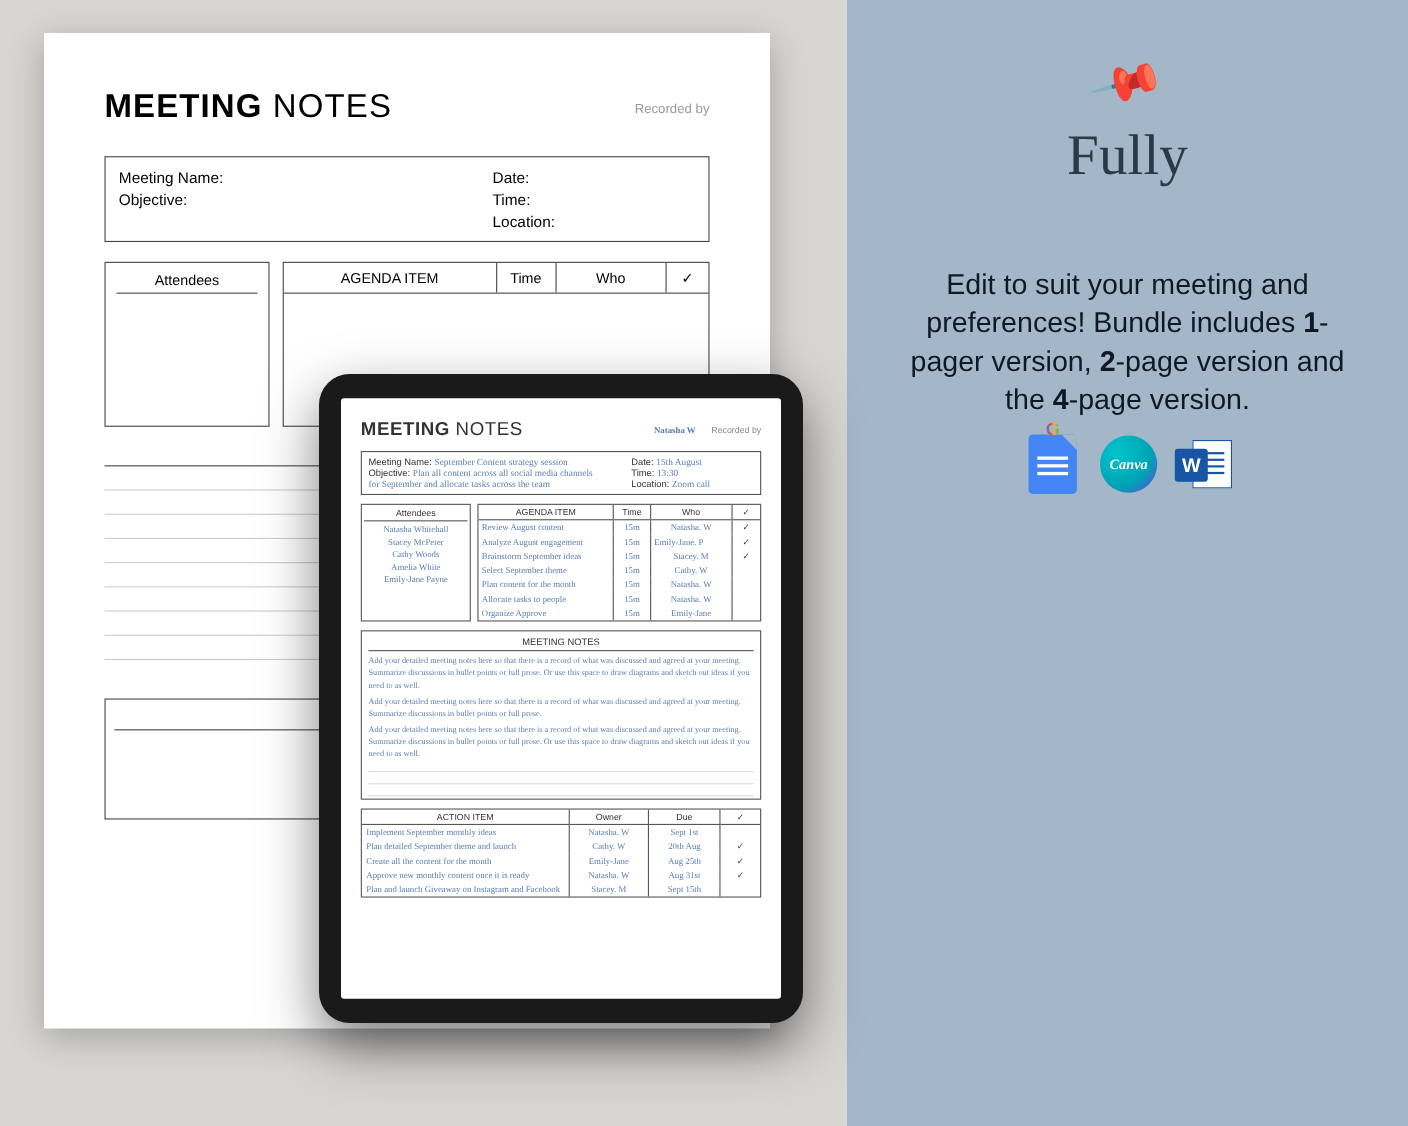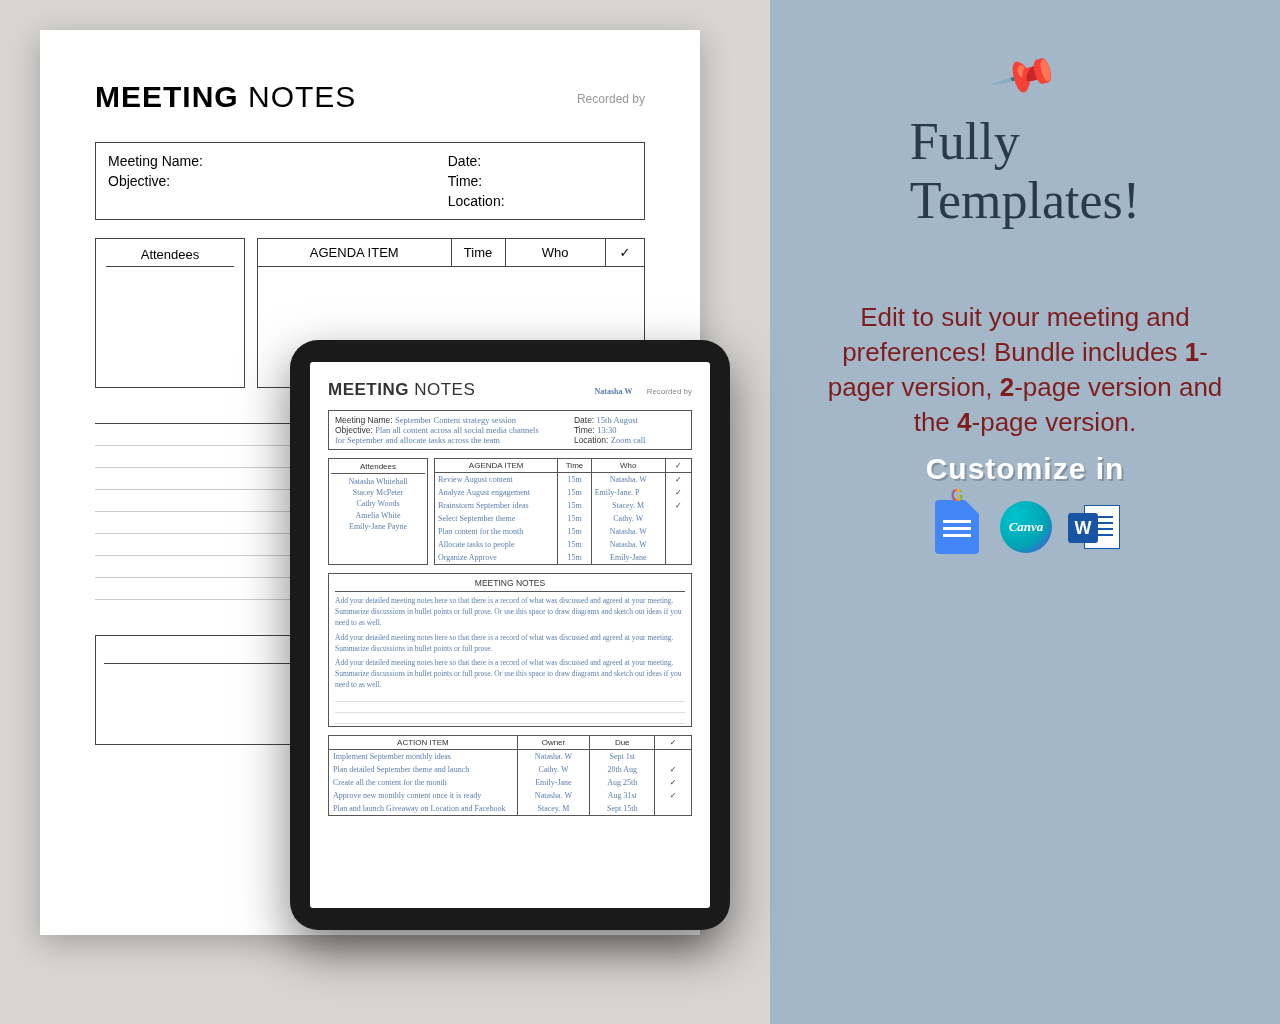--- a/index.html
+++ b/index.html
@@ -152,39 +152,39 @@
     flex-direction: column;
     align-items: center;
     padding: 50px 50px 30px 50px;
     color: #2b3a4a;
   }
   .pin {
     transform: rotate(30deg);
     font-size: 44px;
     margin-bottom: 10px;
   }
-  .headline { text-align: left; }
+  .headline { text-align: right; }
   .headline .l1, .headline .l3 {
     font-family: Georgia, serif;
     font-size: 52px;
     font-weight: 400;
   }
   .headline .l2 {
     font-size: 76px;
     font-weight: 900;
     letter-spacing: 2px;
     text-shadow: 3px 3px 0 rgba(0,0,0,.15);
     margin: -6px 0 -2px 0;
   }
   .desc {
     margin-top: 70px;
     text-align: center;
     font-size: 26px;
     line-height: 1.35;
-    color: #7f1d1d;
+    color: #0f172a;
   }
   .desc b { font-weight: 800; }
   .personalize {
     margin-top: auto;
     background: #fff;
     border-radius: 14px;
     padding: 6px 22px;
     font-size: 32px;
     font-weight: 900;
     letter-spacing: 2px;
@@ -435,43 +435,41 @@
                 <td style="text-align:center">Aug 25th</td>
                 <td class="chk">✓</td>
               </tr>
               <tr>
                 <td>Approve new monthly content once it is ready</td>
                 <td style="text-align:center">Natasha. W</td>
                 <td style="text-align:center">Aug 31st</td>
                 <td class="chk">✓</td>
               </tr>
               <tr>
-                <td>Plan and launch Giveaway on Location and Facebook</td>
+                <td>Plan and launch Giveaway on Instagram and Facebook</td>
                 <td style="text-align:center">Stacey. M</td>
                 <td style="text-align:center">Sept 15th</td>
                 <td class="chk"></td>
               </tr>
             </tbody>
         </table>
       </div>
 
     </div>
   </div>
 </div>
 
 <div class="right">
   <div class="pin">📌</div>
   <div class="headline">
     <div class="l1">Fully</div>
-    <div class="l3">Templates!</div>
   </div>
   <div class="desc">
     <span>Edit to suit your meeting and preferences! Bundle includes </span><b>1</b><span>-pager version, </span><b>2</b><span>-page version and the </span><b>4</b><span>-page version.</span>
   </div>
-  <div class="customize">Customize in</div>
   <div class="icons">
     <div class="ico">
       <div class="gdocs">
           <span class="g">G</span>
         </div>
     </div>
     <div class="ico canva">Canva</div>
     <div class="ico word">
       <div class="doc"></div>
       <div class="badge">W</div>

